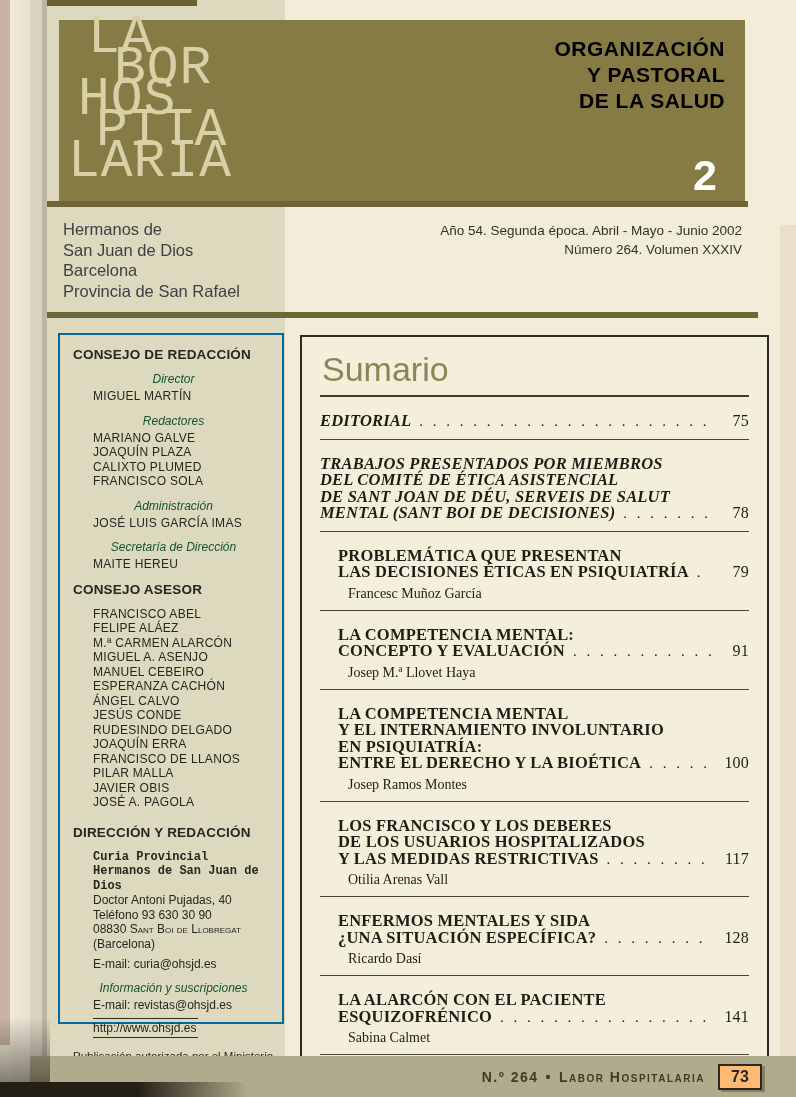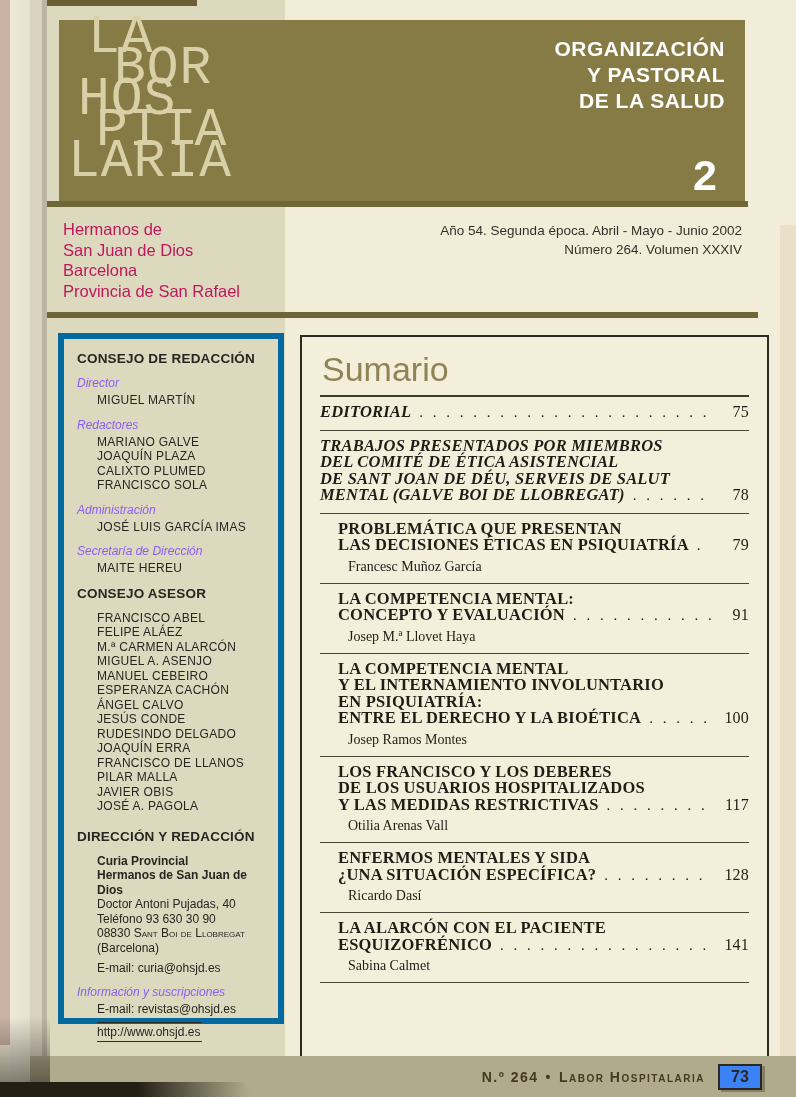--- a/index.html
+++ b/index.html
@@ -23,79 +23,79 @@
   .right-edge{position:absolute;left:780px;top:225px;width:16px;height:833px;background:#eadfc9;}
   .top-artifact{position:absolute;left:47px;top:0;width:150px;height:6px;background:#6a6034;}
 
   
   .band{position:absolute;left:59px;top:20px;width:686px;height:181px;background:#877b45;}
   .logo{position:absolute;left:9px;top:3px;font-family:Liberation Mono, monospace;
         font-size:53px;line-height:31px;color:#d8d0a6;letter-spacing:1px;}
   .logo div{white-space:nowrap;}
   .ll0{margin-left:20px;} .ll1{margin-left:46px;} .ll2{margin-left:10px;}
   .ll3{margin-left:28px;} .ll4{margin-left:0;}
-  .section-title{position:absolute;right:20px;top:16px;text-align:right;color:#ffffff;
+  .section-title{position:absolute;right:20px;top:16px;text-align:right;color:#000000;
         font-weight:bold;font-size:21px;line-height:26px;letter-spacing:.5px;}
   .issue-digit{position:absolute;right:28px;bottom:4px;color:#ffffff;
         font-weight:bold;font-size:43px;line-height:43px;}
 
   
   .rule{position:absolute;background:#6f6637;}
   .rule-top{left:47px;top:201px;width:701px;height:6px;}
   .rule-mid{left:47px;top:312px;width:711px;height:6px;}
 
   
-  .publisher{position:absolute;left:63px;top:219px;font-size:16.5px;line-height:20.5px;color:#be185d;}
+  .publisher{position:absolute;left:63px;top:219px;font-size:16.5px;line-height:20.5px;color:#404040;}
   .edition{position:absolute;right:54px;top:221px;text-align:right;font-size:13.5px;line-height:19px;color:#33322a;}
 
   
   .sidebar{position:absolute;left:58px;top:333px;width:226px;height:691px;box-sizing:border-box;
-        border:6px solid #0369a1;padding:12px 8px 0 13px;font-size:12px;color:#27261f;}
+        border:2px solid #0369a1;padding:12px 8px 0 13px;font-size:12px;color:#27261f;}
   .sb-h{font-weight:bold;font-size:13.5px;letter-spacing:.2px;margin:0 0 10px 0;}
   .sb-h.spaced{margin-top:9px;}
-  .sb-label{font-style:italic;font-size:12px;color:#8b5cf6;margin:0 0 3px 0;}
+  .sb-label{font-style:italic;font-size:12px;color:#14532d;margin:0 0 3px 0;text-align:center;}
   .sb-group{margin-bottom:10px;}
   .sb-name{margin-left:20px;line-height:14.5px;letter-spacing:.3px;}
   .sb-names{margin-bottom:15px;}
   .addr{line-height:14.5px;}
-  .addr .b{font-weight:bold;}
+  .addr .b{font-weight:bold;font-family:Liberation Mono, monospace;}
   .addr .sc{font-variant:small-caps;}
   .addr-block{margin-left:20px;margin-bottom:6px;}
   .sb-email{margin-left:20px;line-height:14.5px;margin-bottom:9px;}
   .website{display:inline-block;border-top:1.5px solid #2e2c24;border-bottom:1.5px solid #2e2c24;
         padding:2px 2px 1px 0;margin-top:2px;}
   .legal{font-size:11.5px;line-height:13.8px;margin-bottom:10px;color:#2c2a22;}
 
   
   .toc{position:absolute;left:300px;top:335px;width:469px;height:842px;box-sizing:border-box;
         border:2.5px solid #2b2922;background:#f4efdb;padding:14px 18px 0 18px;
         font-family:"Liberation Serif",serif;color:#1e1d16;}
   .toc-title{font-family:"Liberation Sans",sans-serif;font-size:34px;line-height:36px;
         color:#8d8355;margin:0 0 8px 2px;}
   .toc-toprule{height:0;border-bottom:2px solid #3f3a2a;margin-bottom:0;}
-  .toc-entry{padding:7px 0 9px 0;border-bottom:1.5px solid #4a4433;}
+  .toc-entry{padding:16px 0 9px 0;border-bottom:1.5px solid #4a4433;}
   .t-line,.t-last{font-weight:bold;font-size:16.5px;line-height:16.5px;letter-spacing:.2px;}
   .toc-entry.emph .t-line,.toc-entry.emph .t-text{font-style:italic;}
   .toc-entry.sub{padding-left:18px;}
   .t-last{display:flex;align-items:baseline;}
   .dots{flex:1;overflow:hidden;white-space:nowrap;font-weight:normal;font-style:normal;
         font-size:15px;margin:0 4px 0 8px;}
   .dots::after{content:". . . . . . . . . . . . . . . . . . . . . . . . . . . . . . . . . . . . . . . . . . . . . . . . . . . . . . . . . . . .";
         letter-spacing:3px;}
   .pg{min-width:34px;text-align:right;font-weight:normal;font-style:normal;font-size:16px;}
   .author{font-size:14px;line-height:14px;margin-top:6px;padding-left:10px;font-weight:normal;}
 
   
   .footer-band{position:absolute;left:30px;top:1056px;width:766px;height:42px;background:#b1ab8e;}
   .footer-line{position:absolute;right:34px;top:8px;display:flex;align-items:center;
         color:#443a22;font-weight:bold;font-size:14px;letter-spacing:1.5px;white-space:nowrap;}
   .footer-line .journal{font-variant:small-caps;margin-left:7px;}
   .footer-line .bullet{margin-left:7px;}
   .pagebox{display:inline-block;margin-left:13px;width:40px;height:22px;line-height:22px;
-        text-align:center;background:#3b82f6;border:2px solid #2c2820;letter-spacing:0;
+        text-align:center;background:#fdba74;border:2px solid #2c2820;letter-spacing:0;
         font-size:16px;color:#2c2820;box-shadow:3px 2px 0 rgba(60,50,30,.35);}
 </style>
 </head>
 <body>
 
 <div class="page">
 
   <div class="spine-b"></div>
   <div class="spine-c"></div>
   <div class="spine-d"></div>
@@ -214,21 +214,21 @@
         <span class="dots"></span>
         <span class="pg">75</span>
       </div>
     </div>
 
     <div class="toc-entry emph">
       <div class="t-line">TRABAJOS PRESENTADOS POR MIEMBROS</div>
       <div class="t-line">DEL COMITÉ DE ÉTICA ASISTENCIAL</div>
       <div class="t-line">DE SANT JOAN DE DÉU, SERVEIS DE SALUT</div>
       <div class="t-last">
-        <span class="t-text">MENTAL (GALVE BOI DE LLOBREGAT)</span>
+        <span class="t-text">MENTAL (SANT BOI DE DECISIONES)</span>
         <span class="dots"></span>
         <span class="pg">78</span>
       </div>
     </div>
 
     <div class="toc-entry sub">
       <div class="t-line">PROBLEMÁTICA QUE PRESENTAN</div>
       <div class="t-last">
         <span class="t-text">LAS DECISIONES ÉTICAS EN PSIQUIATRÍA</span>
         <span class="dots"></span>

